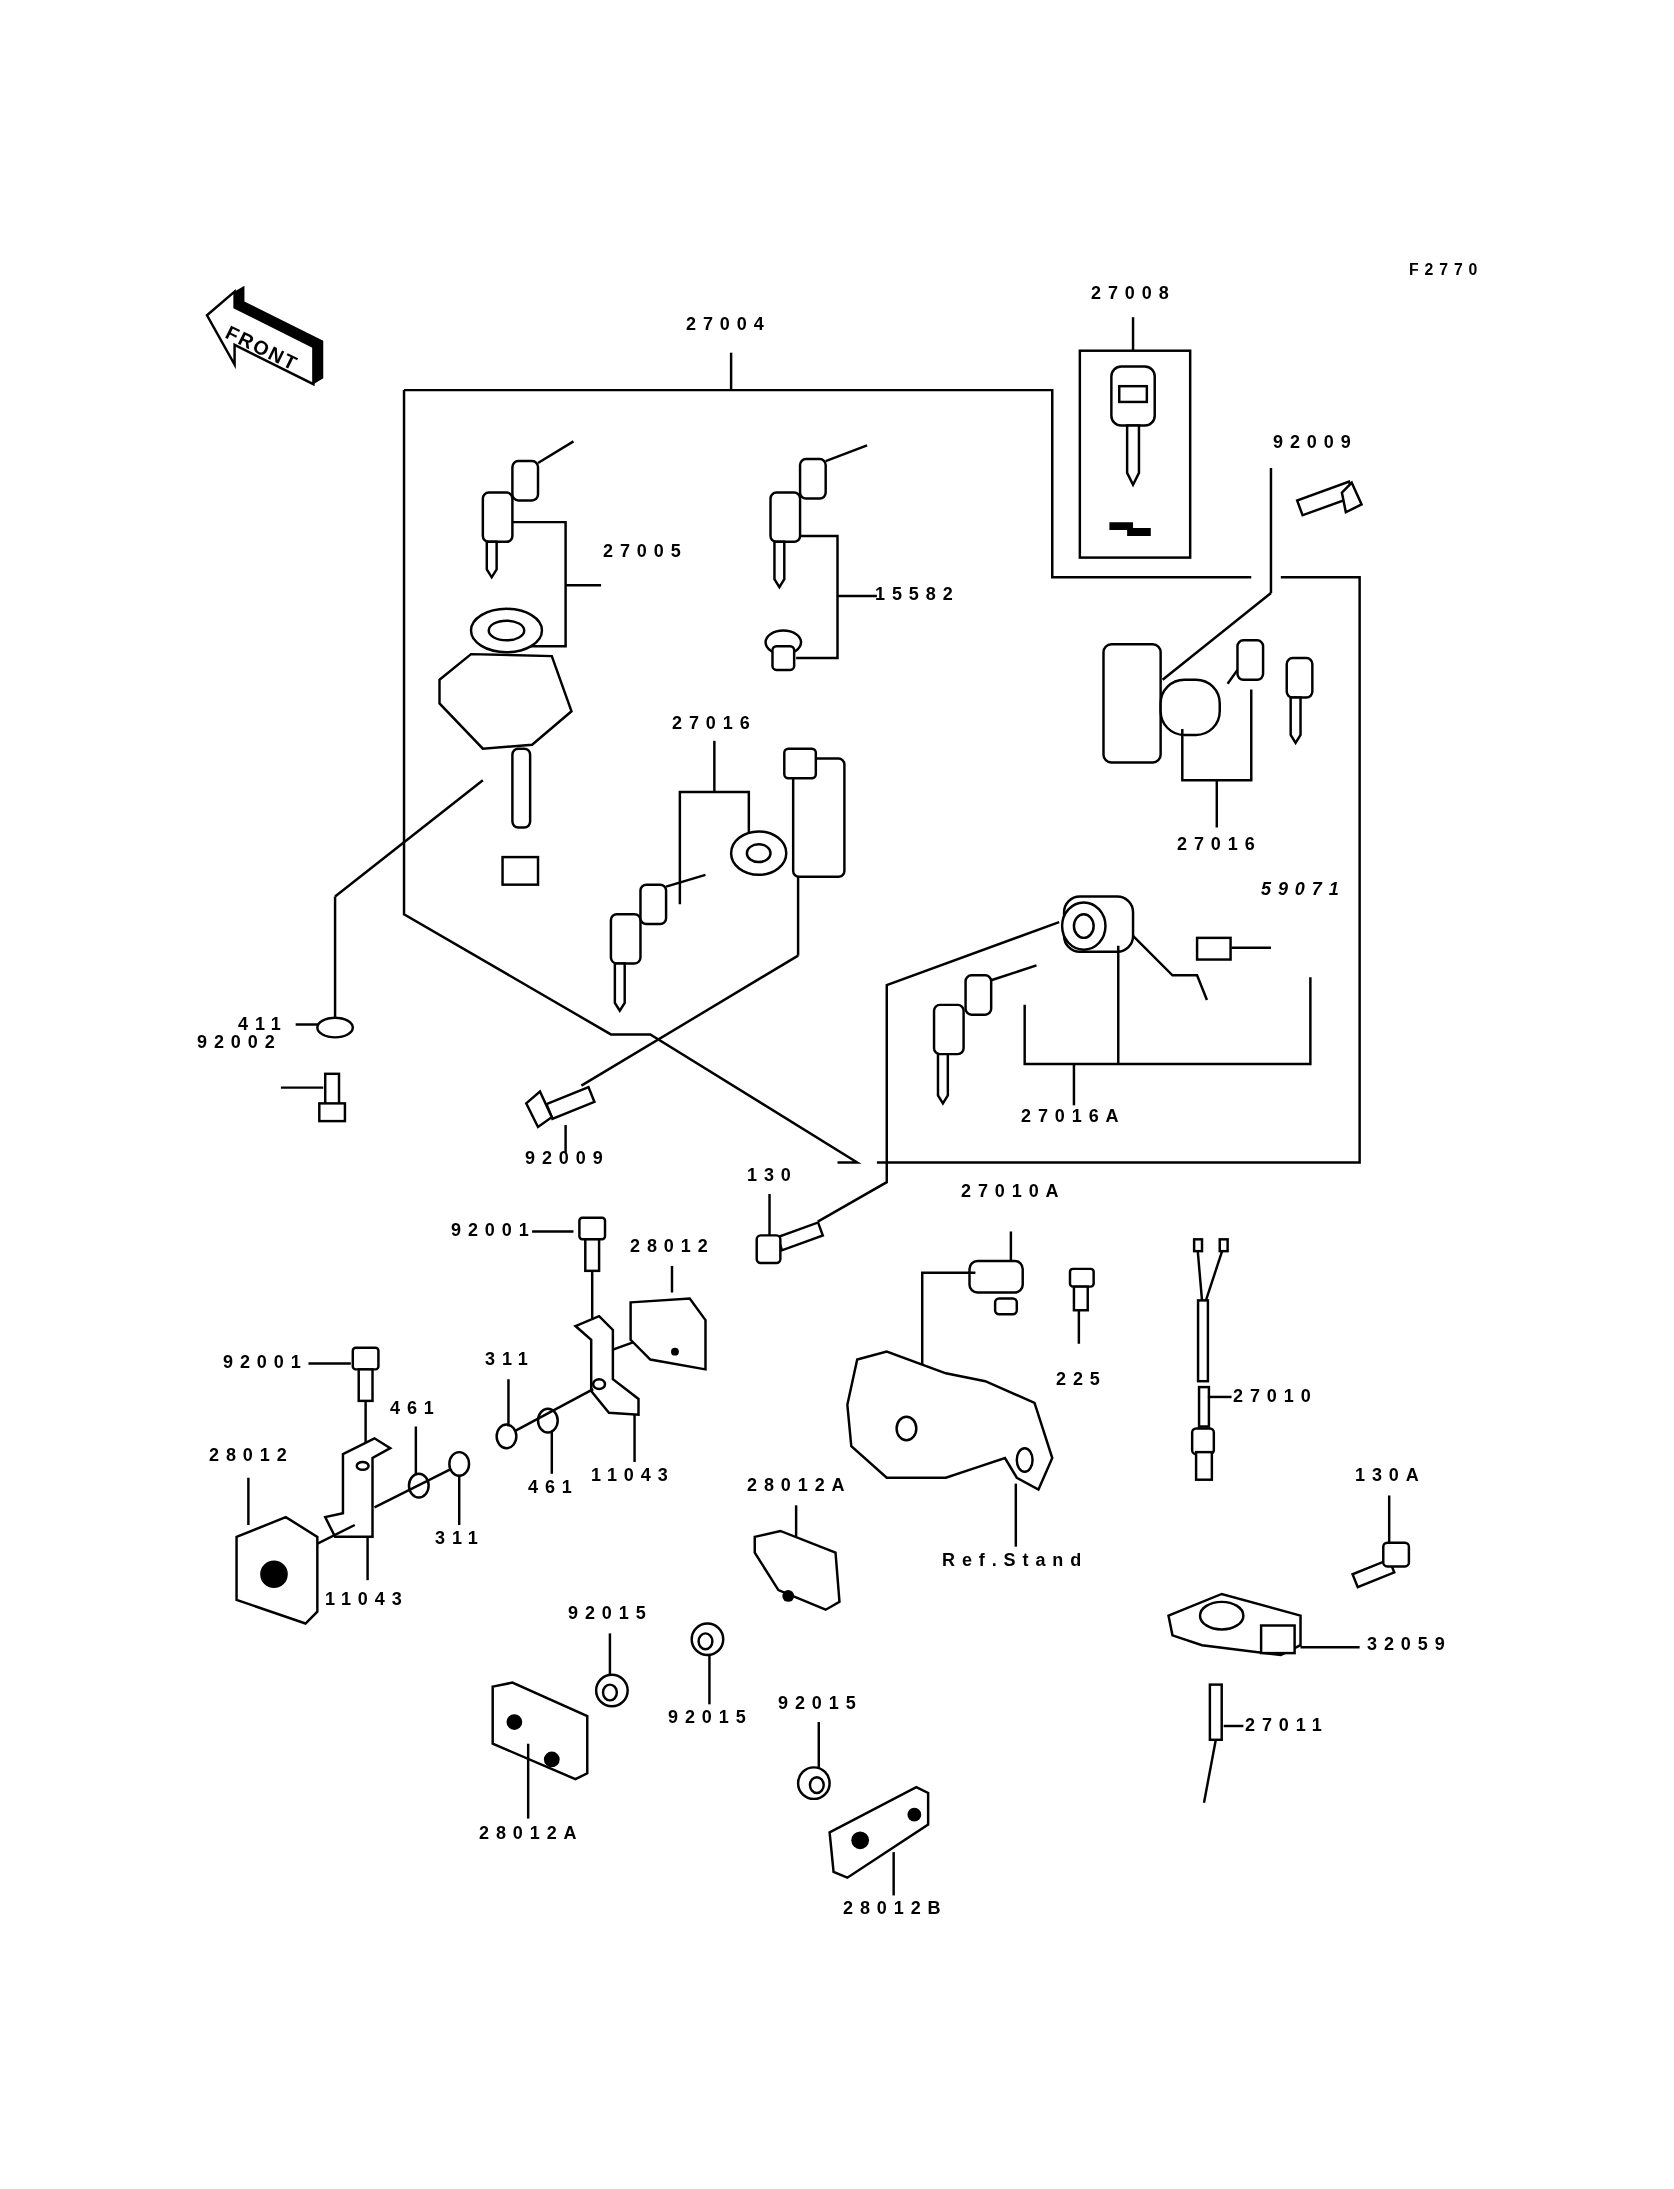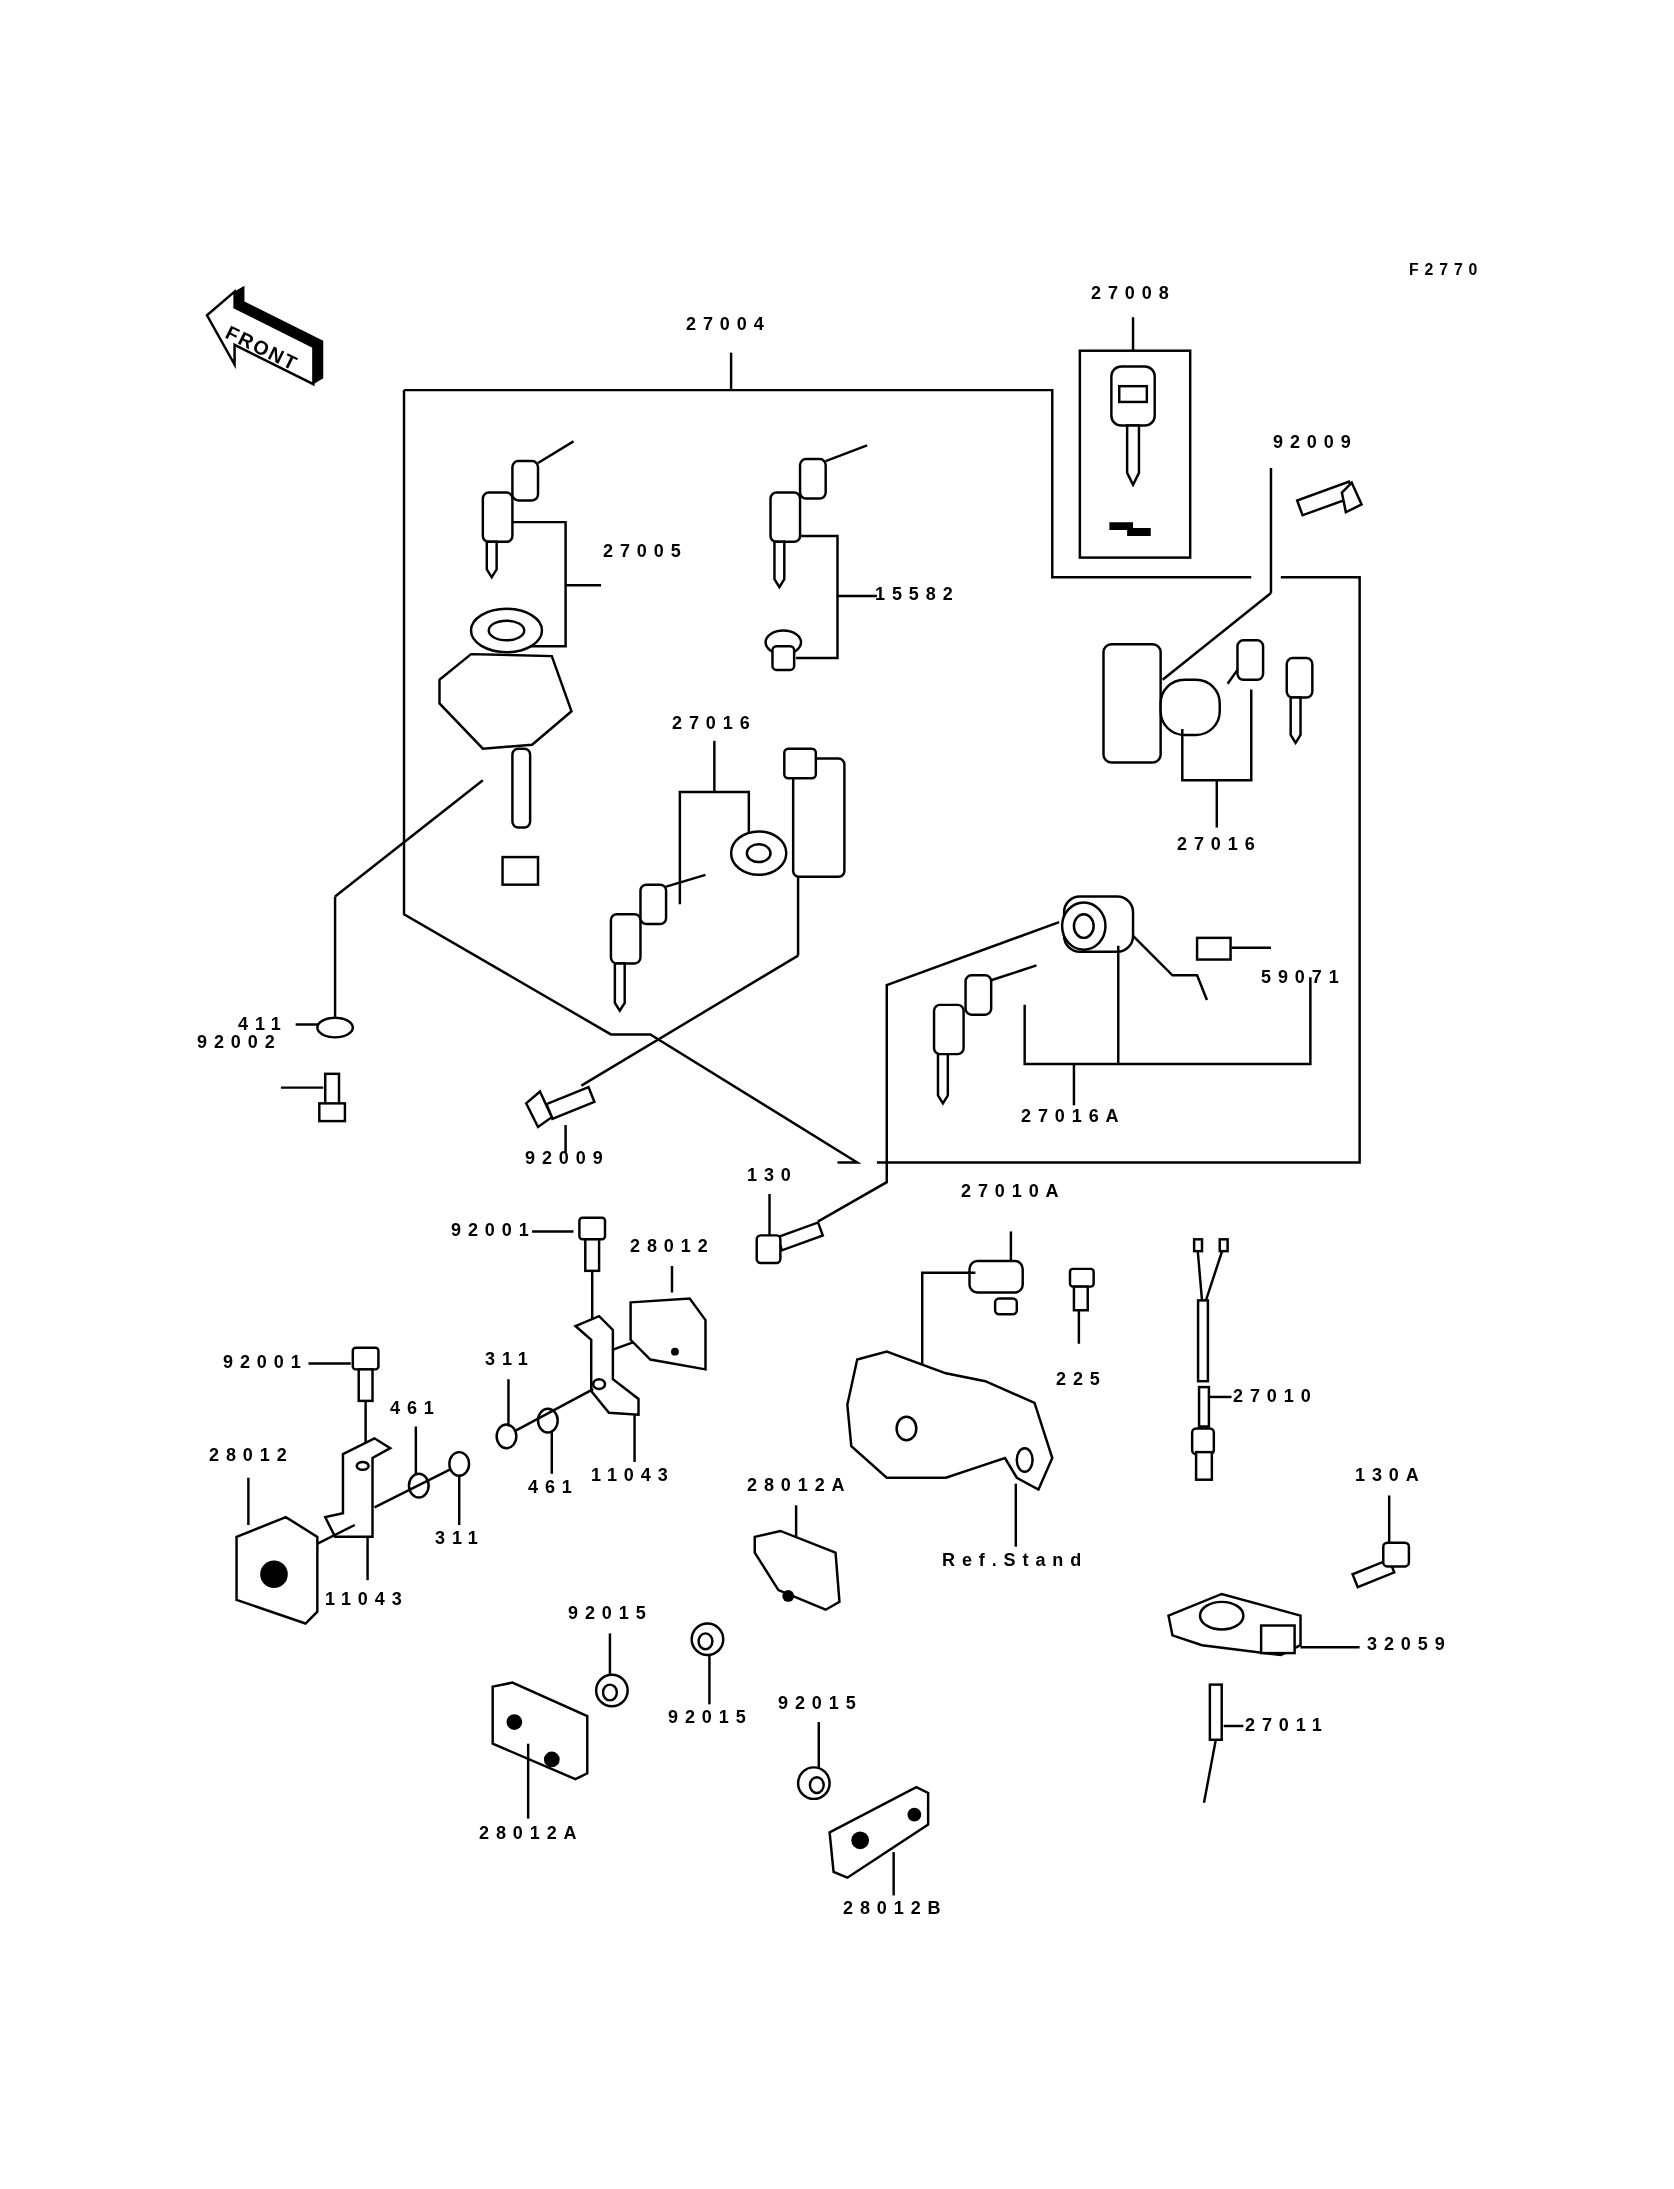--- a/index.html
+++ b/index.html
@@ -278,21 +278,21 @@
 <div class="lbl" style="left:1409px;top:262px;font-size:15.8px;letter-spacing:5.9px;">F2770</div>
 <div class="lbl" style="left:212px;top:310px;font-size:0;">FRONT</div>
 
 <div class="lbl" style="left:686px;top:315px;">27004</div>
 <div class="lbl" style="left:1091px;top:284px;">27008</div>
 <div class="lbl" style="left:1273px;top:433px;">92009</div>
 <div class="lbl" style="left:603px;top:542px;">27005</div>
 <div class="lbl" style="left:875px;top:585px;">15582</div>
 <div class="lbl" style="left:672px;top:714px;">27016</div>
 <div class="lbl" style="left:1177px;top:835px;">27016</div>
-<div class="lbl" style="left:1261px;top:968px;">59071</div>
+<div class="lbl" style="left:1261px;top:880px;font-style:italic;">59071</div>
 <div class="lbl" style="left:1021px;top:1107px;">27016A</div>
 
 <div class="lbl" style="left:238px;top:1015px;">411</div>
 <div class="lbl" style="left:197px;top:1033px;">92002</div>
 <div class="lbl" style="left:525px;top:1149px;">92009</div>
 <div class="lbl" style="left:747px;top:1166px;">130</div>
 <div class="lbl" style="left:961px;top:1182px;">27010A</div>
 <div class="lbl" style="left:1056px;top:1346px;margin-top:24px;">225</div>
 <div class="lbl" style="left:1233px;top:1387px;">27010</div>
 

